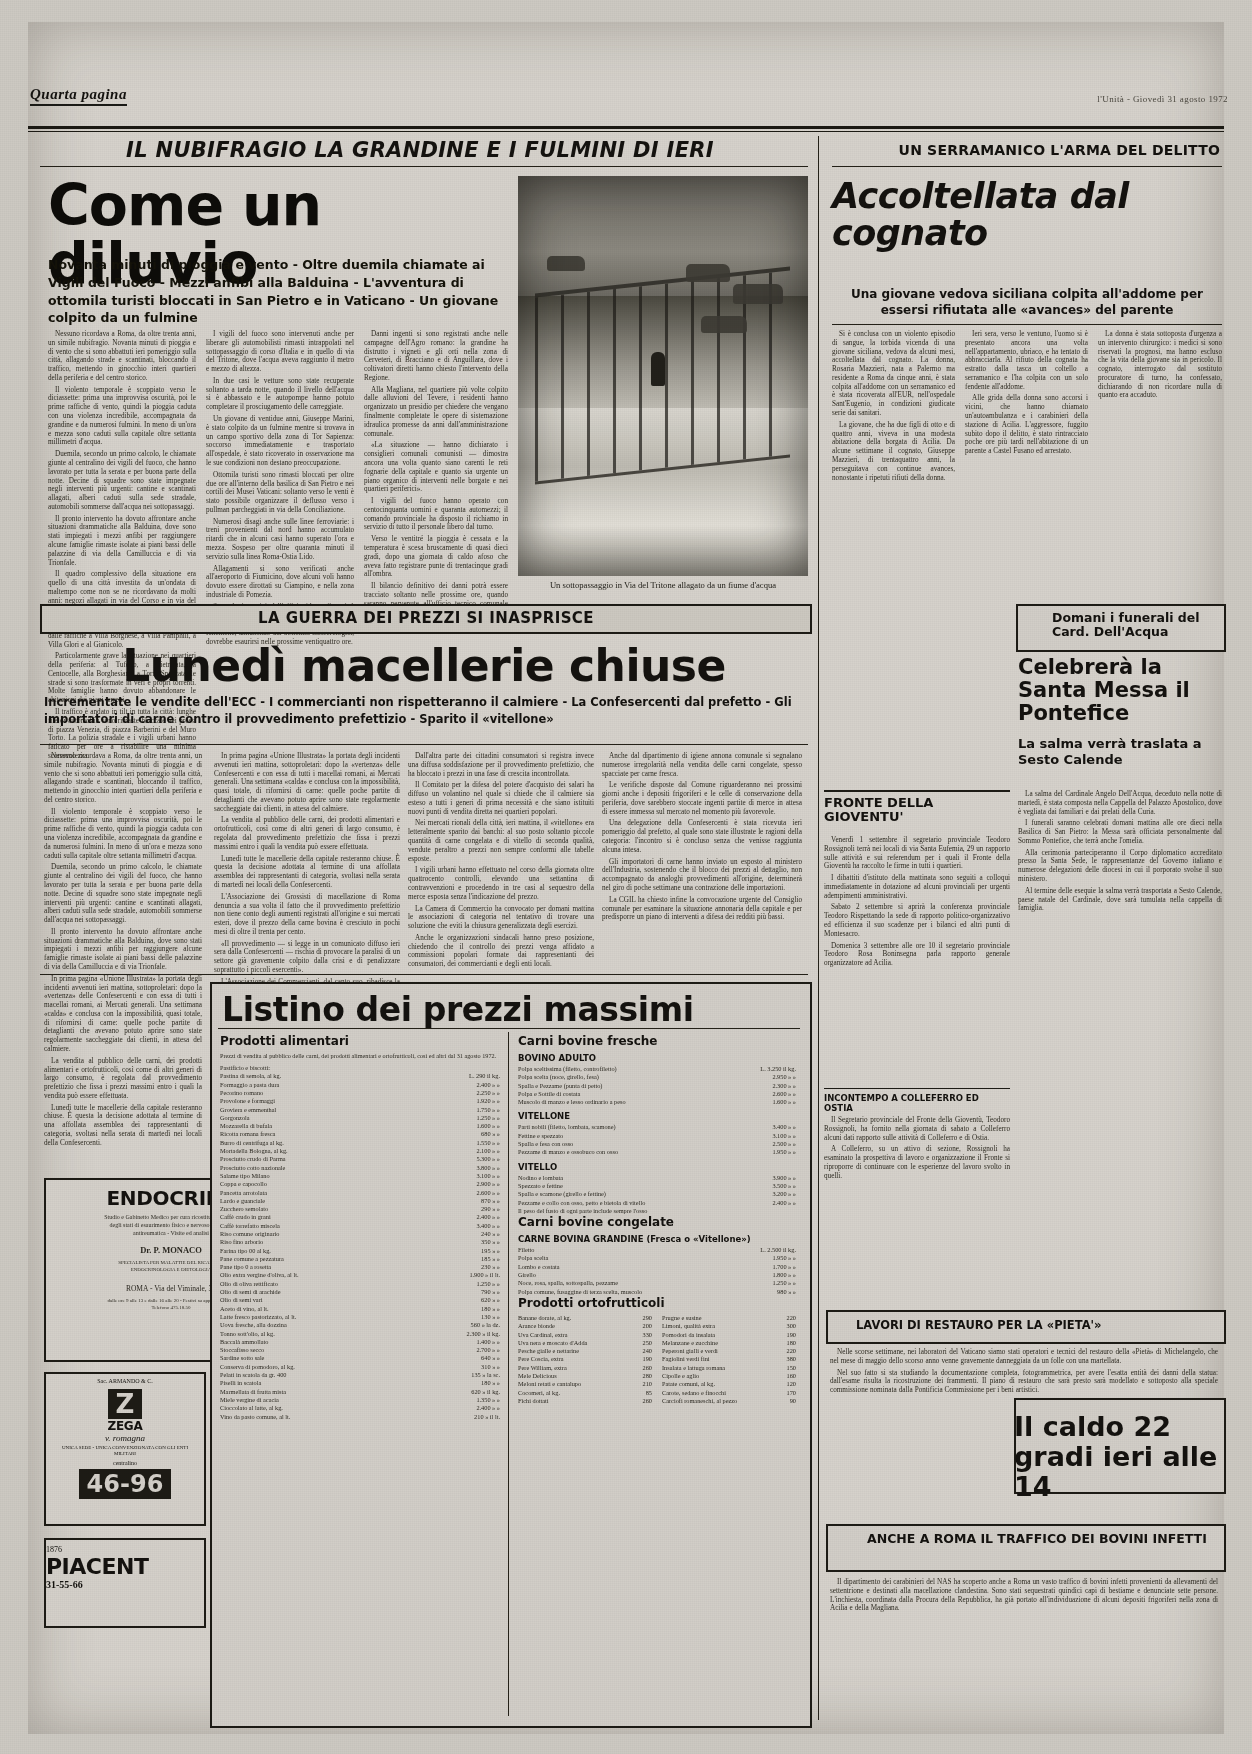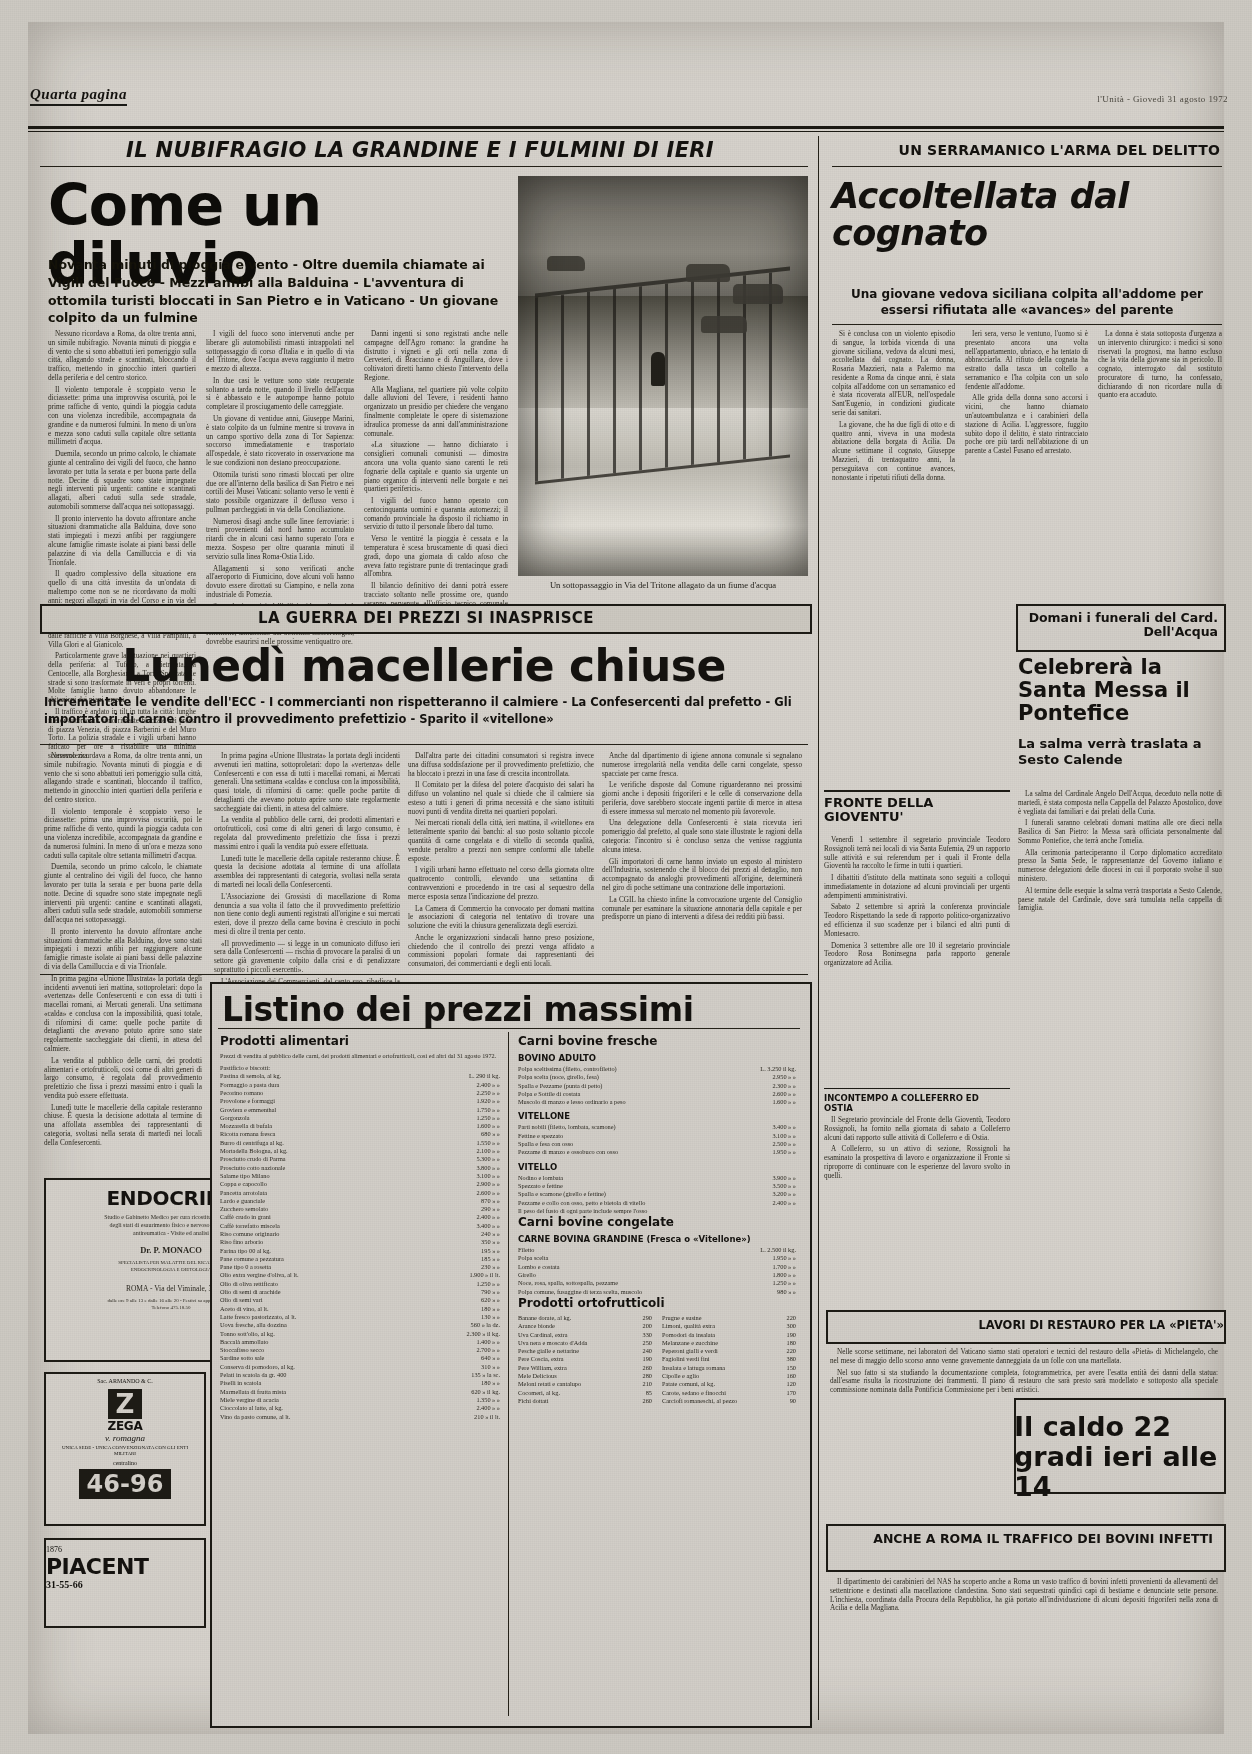--- a/index.html
+++ b/index.html
@@ -77,21 +77,21 @@
   .listino-title{position:absolute;left:222px;top:990px;width:574px;
         font-family:"DejaVu Sans",sans-serif;font-weight:bold;font-size:33px;letter-spacing:-.4px;}
   .lh{font-family:"DejaVu Sans",sans-serif;font-weight:bold;font-size:12px;margin:0 0 4px 0;}
   .lh2{font-family:"DejaVu Sans",sans-serif;font-weight:bold;font-size:8.5px;margin:5px 0 2px 0;}
   .price-row{display:flex;justify-content:space-between;font-size:6.3px;line-height:1.32;color:#2a2720;}
   .price-row .n{white-space:nowrap;padding-left:5px;}
   .note{font-size:6.2px;line-height:1.3;text-align:justify;margin:0 0 4px 0;color:#2c2922;}
 
   
   .rbox{position:absolute;border:2px solid #1d1b15;background:#d2cec7;}
-  .rtitle{font-family:"DejaVu Sans",sans-serif;font-weight:bold;text-align:right;}
+  .rtitle{font-family:"DejaVu Sans",sans-serif;font-weight:bold;text-align:left;margin-left:28px;}
 
   .endocrine{position:absolute;left:44px;top:1178px;width:158px;height:180px;border:2px solid #1d1b15;background:#d4d0c9;padding-left:46px;}
   .endocrine .t{text-align:center;font-family:"DejaVu Sans",sans-serif;font-weight:bold;font-size:20px;margin-top:6px;letter-spacing:-.3px;}
   .endocrine .x{font-size:6px;line-height:1.3;text-align:center;padding:4px 6px 0 6px;color:#2c2922;}
   .zega{position:absolute;left:44px;top:1372px;width:158px;height:150px;border:2px solid #1d1b15;background:#d4d0c9;text-align:center;}
   .zega .z{font-family:"DejaVu Sans",sans-serif;font-weight:bold;font-size:26px;background:#1d1b15;color:#d4d0c9;display:inline-block;padding:0 8px;margin-top:5px;}
   .zega .nm{font-family:"DejaVu Sans",sans-serif;font-weight:bold;font-size:12px;letter-spacing:-.2px;}
   .zega .ph{font-family:"DejaVu Sans",sans-serif;font-weight:bold;font-size:24px;background:#1d1b15;color:#d4d0c9;display:inline-block;padding:1px 8px;margin-top:3px;}
   .piacent{position:absolute;left:44px;top:1538px;width:158px;height:86px;border:2px solid #1d1b15;background:#d4d0c9;text-align:left;}
   .piacent .b{font-family:"DejaVu Sans",sans-serif;font-weight:bold;font-size:22px;letter-spacing:-.5px;}

